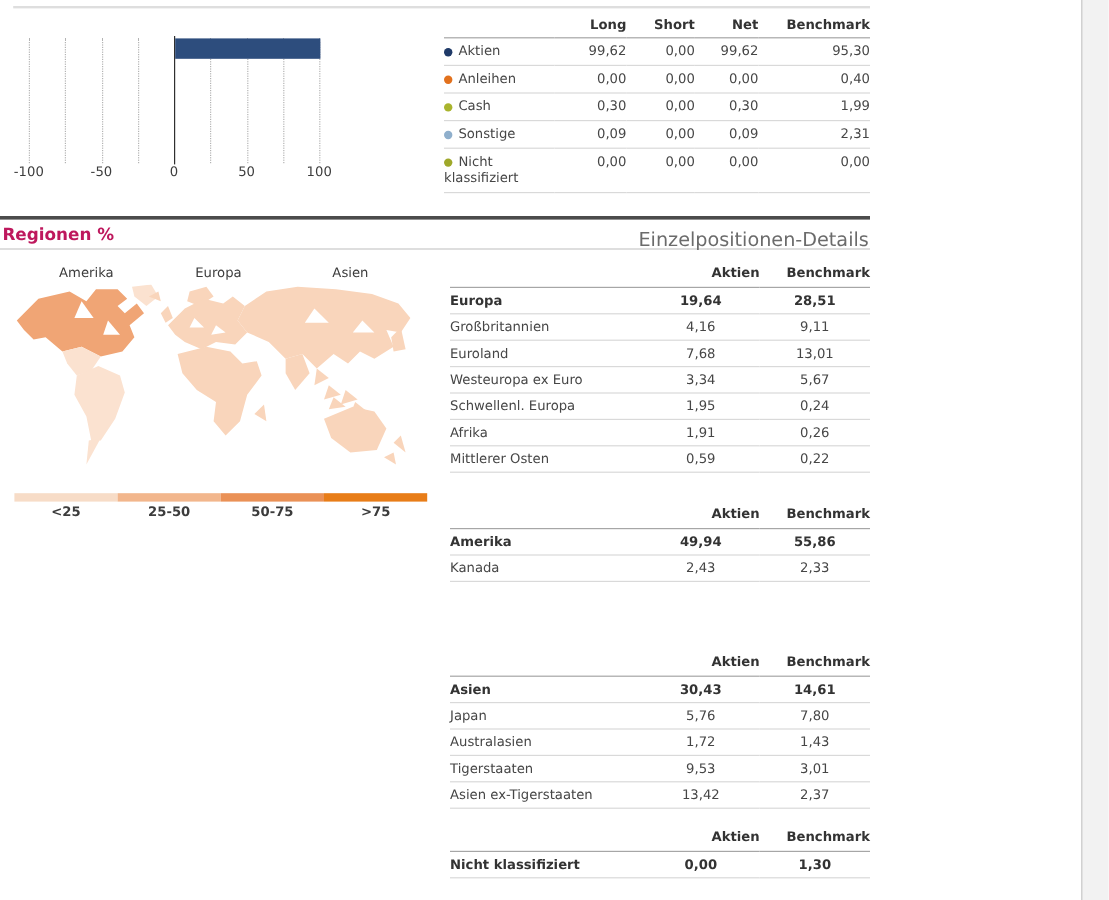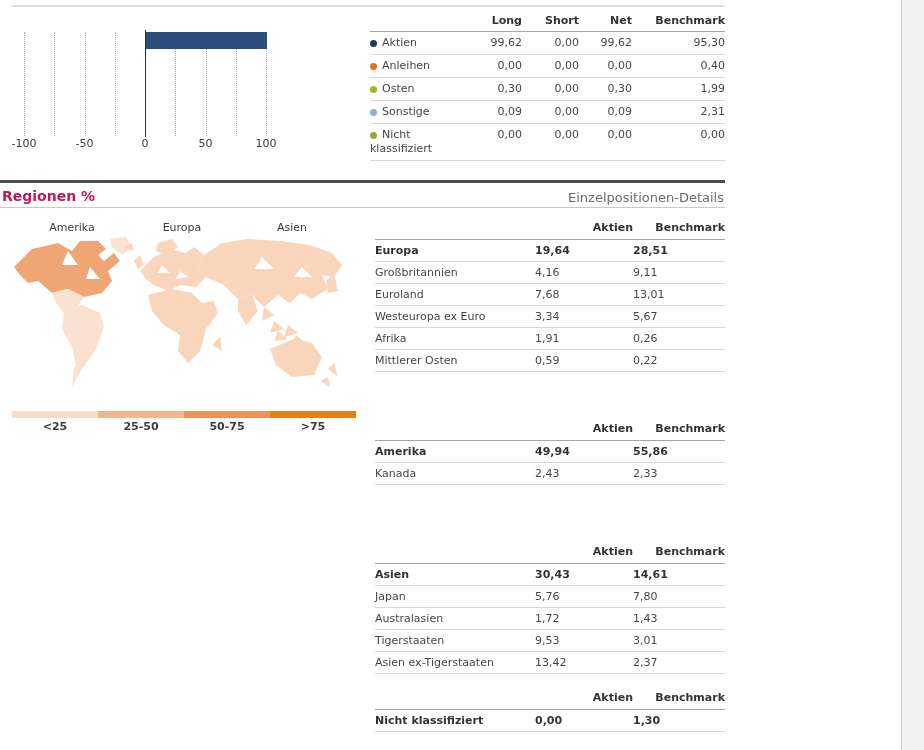--- a/index.html
+++ b/index.html
@@ -20,34 +20,34 @@
   .alloc{position:absolute;left:370px;top:12px;width:355px;border-collapse:collapse;table-layout:fixed;font-size:11px;}
   .alloc th{font-weight:bold;color:#333;text-align:right;padding:2px 0 4px 0;border-bottom:1px solid #a6a6a6;}
   .alloc th.lbl{text-align:left;}
   .alloc td{padding:4px 0 4px 0;border-bottom:1px solid #d9d9d9;text-align:right;vertical-align:top;color:#464646;}
   .alloc td.lbl{text-align:left;line-height:14px;}
   .dot{display:inline-block;width:7px;height:7px;border-radius:50%;margin-right:5px;vertical-align:-1px;}
 
   
   .sechead{position:absolute;left:0;top:180px;width:725px;border-top:3px solid #4c4c4c;border-bottom:1px solid #c9c9c9;height:24px;}
   .sechead .title{position:absolute;left:2px;top:5px;font-size:14px;font-weight:bold;color:#be185d;}
-  .sechead .seclink{position:absolute;right:1px;top:7px;font-size:13px;color:#6b6b6b;text-decoration:none;cursor:pointer;margin-left:40px;}
+  .sechead .seclink{position:absolute;right:1px;top:7px;font-size:16px;color:#6b6b6b;text-decoration:none;cursor:pointer;margin-left:40px;}
 
   
   .maplabel{position:absolute;top:221px;width:80px;text-align:center;color:#3c3c3c;}
   .mapwrap{position:absolute;left:12px;top:237px;width:345px;height:166px;}
   .m-na{fill:#f0a575;} .m-l{fill:#f9d5bb;} .m-ll{fill:#fbe2d0;} .m-w{fill:#ffffff;}
   .legendbar{position:absolute;left:12px;top:411px;width:344px;height:7px;display:flex;}
   .legendbar div{height:7px;flex:1;}
   .legendlabel{position:absolute;top:420px;width:86px;text-align:center;font-weight:bold;color:#3c3c3c;}
 
   
   .rtable{position:absolute;left:375px;width:350px;border-collapse:collapse;table-layout:fixed;font-size:11px;}
   .rtable th{font-weight:bold;color:#333;text-align:right;padding:2px 0 5px 0;border-bottom:1px solid #a6a6a6;}
-  .rtable td{padding:4px 0 4px 0;border-bottom:1px solid #d9d9d9;text-align:left;color:#464646;height:12px;}
+  .rtable td{padding:4px 0 4px 0;border-bottom:1px solid #d9d9d9;text-align:center;color:#464646;height:12px;}
   .rtable td.lbl{text-align:left;}
   .rtable tr.bold td{font-weight:bold;color:#333;}
   .rt0{top:219px;} .rt1{top:420px;} .rt2{top:543px;} .rt3{top:689px;}
 
   
   .gutter{position:absolute;left:901px;top:0;width:23px;height:750px;background:#f2f2f2;border-left:1px solid #c9c9c9;}
 </style>
 </head>
 <body>
 
@@ -99,21 +99,21 @@
           <td>95,30</td>
         </tr>
         <tr>
           <td class="lbl"><span class="dot" style="background: rgb(226, 113, 29);"></span><span>Anleihen</span></td>
           <td>0,00</td>
           <td>0,00</td>
           <td>0,00</td>
           <td>0,40</td>
         </tr>
         <tr>
-          <td class="lbl"><span class="dot" style="background: rgb(169, 180, 45);"></span><span>Osten</span></td>
+          <td class="lbl"><span class="dot" style="background: rgb(169, 180, 45);"></span><span>Cash</span></td>
           <td>0,30</td>
           <td>0,00</td>
           <td>0,30</td>
           <td>1,99</td>
         </tr>
         <tr>
           <td class="lbl"><span class="dot" style="background: rgb(143, 175, 204);"></span><span>Sonstige</span></td>
           <td>0,09</td>
           <td>0,00</td>
           <td>0,09</td>
@@ -226,20 +226,25 @@
           <td class="lbl">Euroland</td>
           <td>7,68</td>
           <td>13,01</td>
         </tr>
         <tr>
           <td class="lbl">Westeuropa ex Euro</td>
           <td>3,34</td>
           <td>5,67</td>
         </tr>
         <tr>
+          <td class="lbl">Schwellenl. Europa</td>
+          <td>1,95</td>
+          <td>0,24</td>
+        </tr>
+        <tr>
           <td class="lbl">Afrika</td>
           <td>1,91</td>
           <td>0,26</td>
         </tr>
         <tr>
           <td class="lbl">Mittlerer Osten</td>
           <td>0,59</td>
           <td>0,22</td>
         </tr>
       </tbody>

